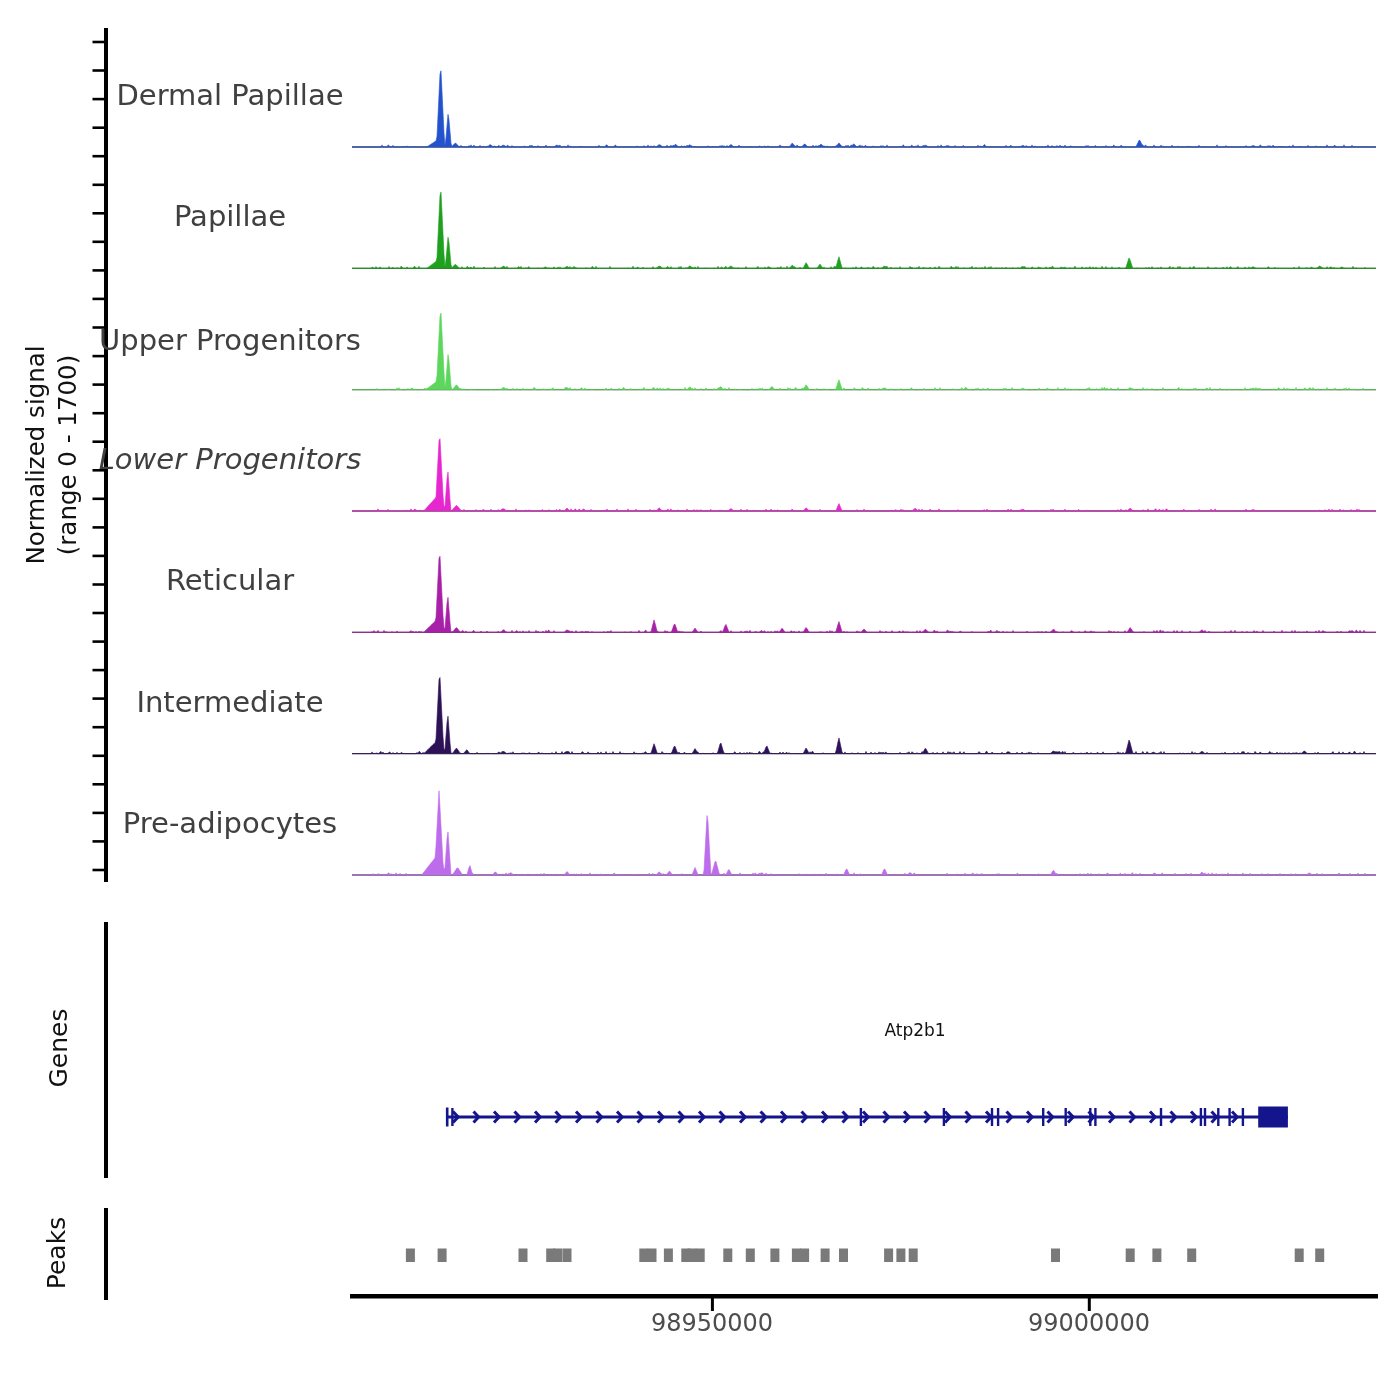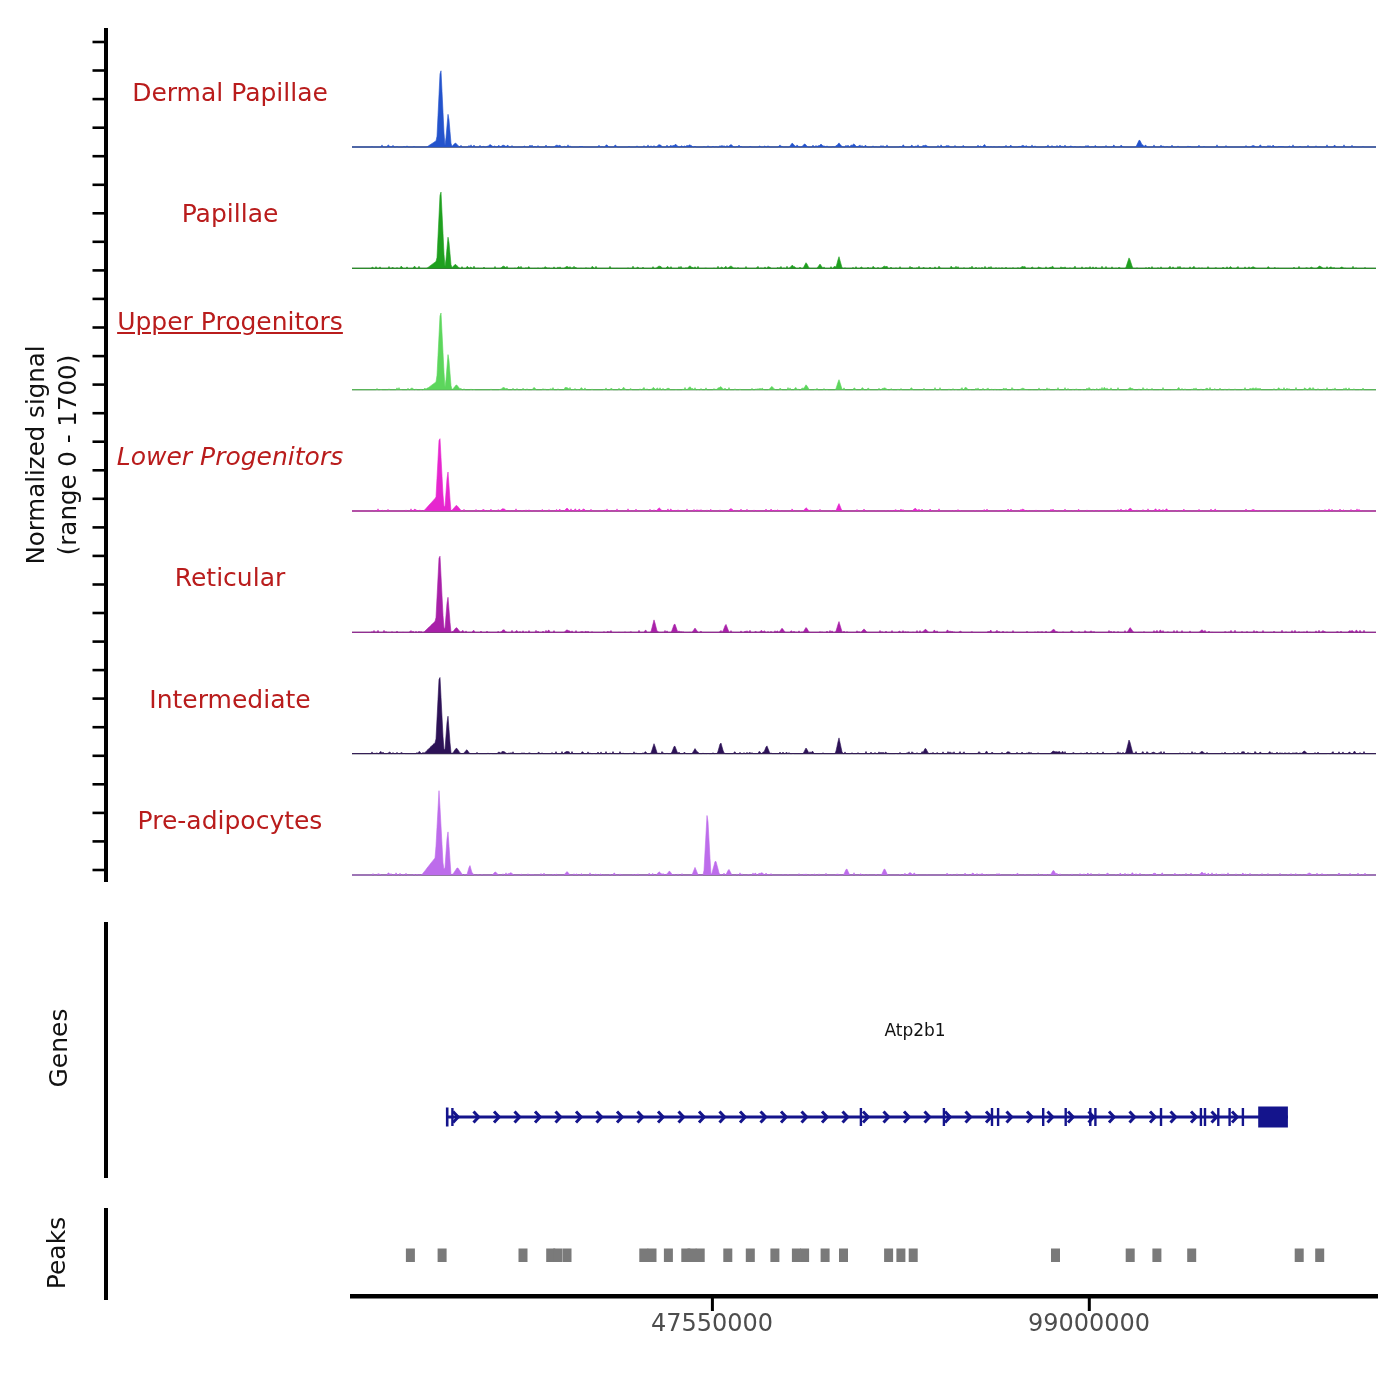--- a/index.html
+++ b/index.html
@@ -4,21 +4,21 @@
 <style>
   html,body{margin:0;padding:0;background:#ffffff;}
   #root{
     position:relative;width:1400px;height:1400px;background:#ffffff;
     font-family:"DejaVu Sans","Liberation Sans",sans-serif;overflow:hidden;color:#000;
   }
   #gfx{position:absolute;left:0;top:0;}
   .lbl{position:absolute;white-space:nowrap;}
   .center-anchor{transform:translate(-50%,-50%);}
   .vlabel{position:absolute;white-space:nowrap;transform-origin:0 0;transform:rotate(-90deg) translate(-50%,-50%);}
-  .track-label{position:absolute;width:320px;text-align:center;font-size:25px;color:#b91c1c;}
+  .track-label{position:absolute;width:320px;text-align:center;font-size:29px;color:#404040;}
   .ylab{font-size:24.5px;text-align:center;line-height:1.3;color:#111;}
   .rowlab{font-size:25px;color:#111;}
   .xtick{font-size:24px;color:#4d4d4d;}
   .xtitle{font-size:28px;color:#000;}
   .genename{font-size:17px;color:#111;margin-left:45px;}
 </style>
 </head>
 <body>
 
 <div id="root">
@@ -148,25 +148,25 @@
     <div class="ylab">Normalized signal</div>
     <div class="ylab">(range 0 - 1700)</div>
   </div>
 
   <div class="vlabel rowlab" style="left:58px;top:1048px;">Genes</div>
   <div class="vlabel rowlab" style="left:56px;top:1253px;">Peaks</div>
 
   <div id="track-labels">
       <div class="track-label" style="left: 70px; top: 78px;">Dermal Papillae</div>
       <div class="track-label" style="left: 70px; top: 199px;">Papillae</div>
-      <div class="track-label" style="left: 70px; top: 307px; text-decoration: underline;">Upper Progenitors</div>
+      <div class="track-label" style="left: 70px; top: 323px;">Upper Progenitors</div>
       <div class="track-label" style="left: 70px; top: 442px; font-style: italic;">Lower Progenitors</div>
       <div class="track-label" style="left: 70px; top: 563px;">Reticular</div>
       <div class="track-label" style="left: 70px; top: 685px;">Intermediate</div>
       <div class="track-label" style="left: 70px; top: 806px;">Pre-adipocytes</div>
     </div>
 
   <div class="lbl center-anchor genename" style="left:870px;top:1030px;">Atp2b1</div>
 
-  <div class="lbl center-anchor xtick" style="left:712px;top:1323px;">47550000</div>
+  <div class="lbl center-anchor xtick" style="left:712px;top:1323px;">98950000</div>
   <div class="lbl center-anchor xtick" style="left:1089px;top:1323px;">99000000</div>
 
 </div>
 
 </body></html>

